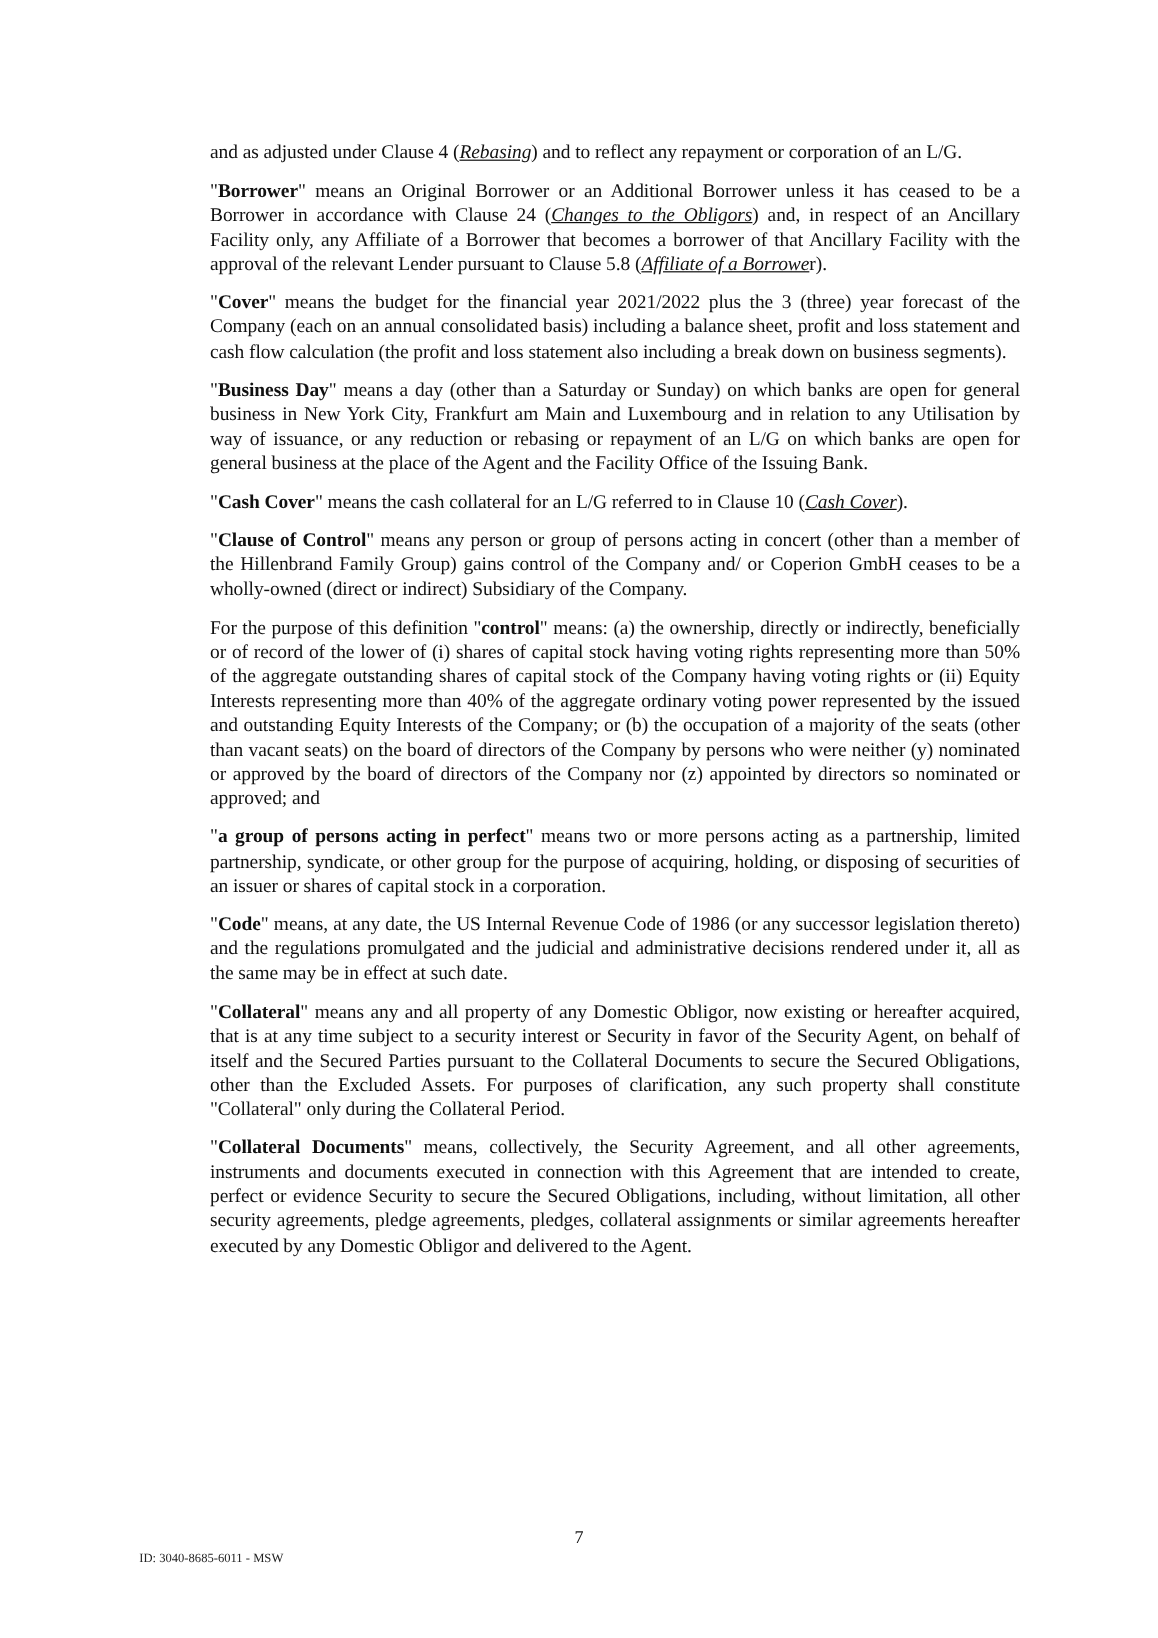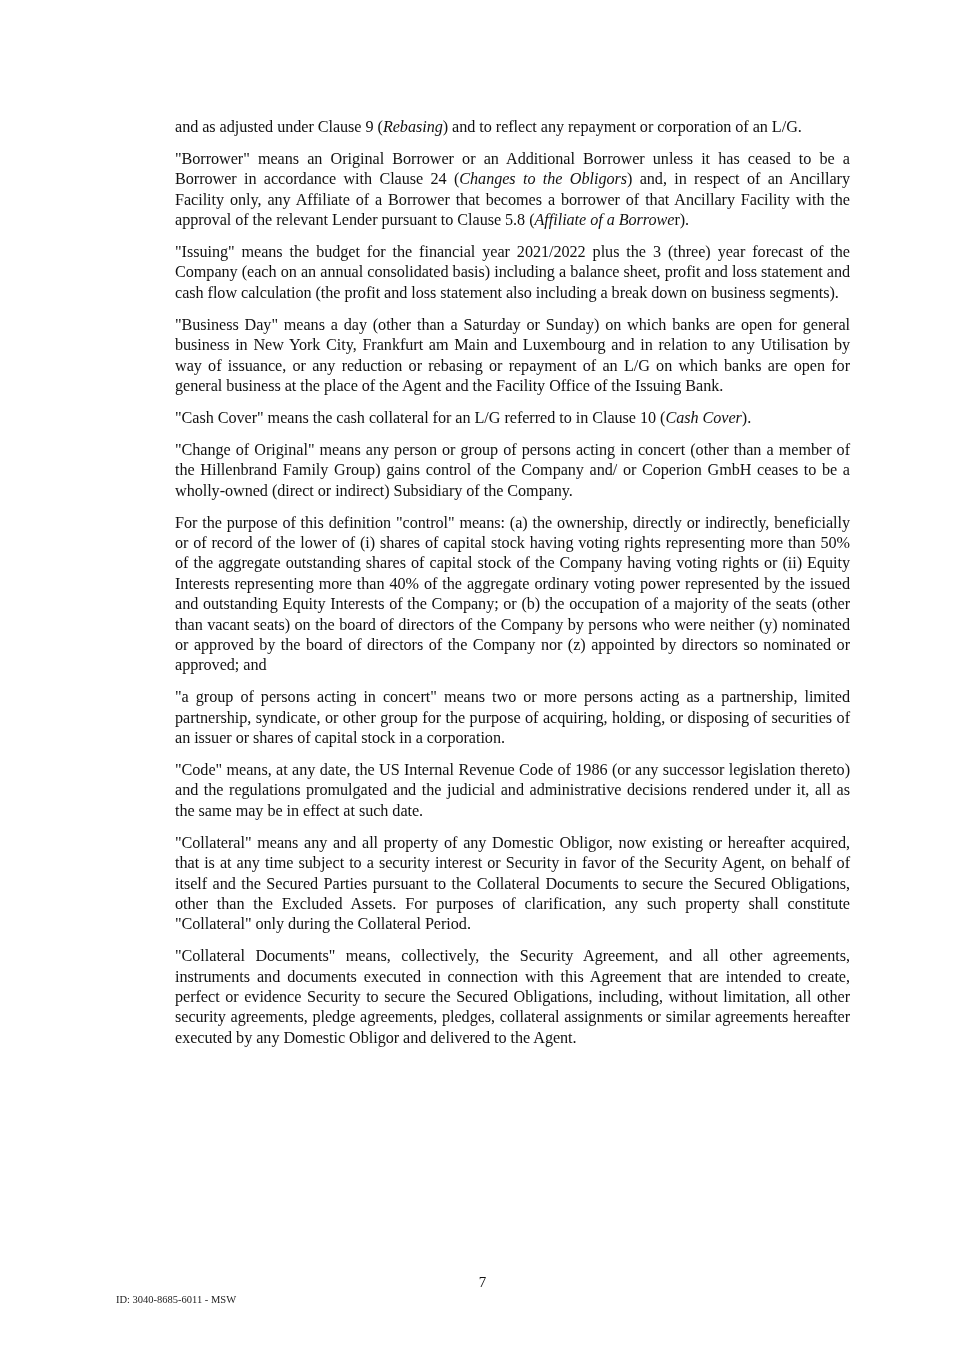--- a/index.html
+++ b/index.html
@@ -21,49 +21,49 @@
       top: 117px;
       width: 675px;
     }
     .para {
       margin: 0 0 11.5px 0;
       font-size: 16.2px;
       line-height: 20.4px;
       text-align: justify;
       letter-spacing: -0.05px;
     }
-    .para b { font-weight: normal; }
-    .para i { font-style: italic; }
+    .para b { font-weight: bold; }
+    .para i { font-style: italic; text-decoration: underline; }
     .page-number {
       position: absolute;
       left: 0;
       width: 965px;
       top: 1274px;
       text-align: center;
       font-size: 15px;
     }
     .doc-id {
       position: absolute;
       left: 116px;
       top: 1294px;
       font-size: 10.5px;
       color: #222;
     }
   </style>
 </head>
 <body>
 
 <div class="page-body">
-  <p class="para"><span>and as adjusted under Clause 9 (</span><i>Rebasing</i><span>) and to reflect any repayment or corporation of an L/G.</span></p>
+  <p class="para"><span>and as adjusted under Clause 4 (</span><i>Rebasing</i><span>) and to reflect any repayment or corporation of an L/G.</span></p>
   <p class="para"><span>"</span><b>Borrower</b><span>" means an Original Borrower or an Additional Borrower unless it has ceased to be a Borrower in accordance with Clause 24 (</span><i>Changes to the Obligors</i><span>) and, in respect of an Ancillary Facility only, any Affiliate of a Borrower that becomes a borrower of that Ancillary Facility with the approval of the relevant Lender pursuant to Clause 5.8 (</span><i>Affiliate of a Borrowe</i><span>r).</span></p>
-  <p class="para"><span>"</span><b>Issuing</b><span>" means the budget for the financial year 2021/2022 plus the 3 (three) year forecast of the Company (each on an annual consolidated basis) including a balance sheet, profit and loss statement and cash flow calculation (the profit and loss statement also including a break down on business segments).</span></p>
+  <p class="para"><span>"</span><b>Cover</b><span>" means the budget for the financial year 2021/2022 plus the 3 (three) year forecast of the Company (each on an annual consolidated basis) including a balance sheet, profit and loss statement and cash flow calculation (the profit and loss statement also including a break down on business segments).</span></p>
   <p class="para"><span>"</span><b>Business Day</b><span>" means a day (other than a Saturday or Sunday) on which banks are open for general business in New York City, Frankfurt am Main and Luxembourg and in relation to any Utilisation by way of issuance, or any reduction or rebasing or repayment of an L/G on which banks are open for general business at the place of the Agent and the Facility Office of the Issuing Bank.</span></p>
   <p class="para"><span>"</span><b>Cash Cover</b><span>" means the cash collateral for an L/G referred to in Clause 10 (</span><i>Cash Cover</i><span>).</span></p>
-  <p class="para"><span>"</span><b>Change of Original</b><span>" means any person or group of persons acting in concert (other than a member of the Hillenbrand Family Group) gains control of the Company and/ or Coperion GmbH ceases to be a wholly-owned (direct or indirect) Subsidiary of the Company.</span></p>
+  <p class="para"><span>"</span><b>Clause of Control</b><span>" means any person or group of persons acting in concert (other than a member of the Hillenbrand Family Group) gains control of the Company and/ or Coperion GmbH ceases to be a wholly-owned (direct or indirect) Subsidiary of the Company.</span></p>
   <p class="para"><span>For the purpose of this definition "</span><b>control</b><span>" means: (a) the ownership, directly or indirectly, beneficially or of record of the lower of (i) shares of capital stock having voting rights representing more than 50% of the aggregate outstanding shares of capital stock of the Company having voting rights or (ii) Equity Interests representing more than 40% of the aggregate ordinary voting power represented by the issued and outstanding Equity Interests of the Company; or (b) the occupation of a majority of the seats (other than vacant seats) on the board of directors of the Company by persons who were neither (y) nominated or approved by the board of directors of the Company nor (z) appointed by directors so nominated or approved; and</span></p>
-  <p class="para"><span>"</span><b>a group of persons acting in concert</b><span>" means two or more persons acting as a partnership, limited partnership, syndicate, or other group for the purpose of acquiring, holding, or disposing of securities of an issuer or shares of capital stock in a corporation.</span></p>
+  <p class="para"><span>"</span><b>a group of persons acting in perfect</b><span>" means two or more persons acting as a partnership, limited partnership, syndicate, or other group for the purpose of acquiring, holding, or disposing of securities of an issuer or shares of capital stock in a corporation.</span></p>
   <p class="para"><span>"</span><b>Code</b><span>" means, at any date, the US Internal Revenue Code of 1986 (or any successor legislation thereto) and the regulations promulgated and the judicial and administrative decisions rendered under it, all as the same may be in effect at such date.</span></p>
   <p class="para"><span>"</span><b>Collateral</b><span>" means any and all property of any Domestic Obligor, now existing or hereafter acquired, that is at any time subject to a security interest or Security in favor of the Security Agent, on behalf of itself and the Secured Parties pursuant to the Collateral Documents to secure the Secured Obligations, other than the Excluded Assets. For purposes of clarification, any such property shall constitute "Collateral" only during the Collateral Period.</span></p>
   <p class="para"><span>"</span><b>Collateral Documents</b><span>" means, collectively, the Security Agreement, and all other agreements, instruments and documents executed in connection with this Agreement that are intended to create, perfect or evidence Security to secure the Secured Obligations, including, without limitation, all other security agreements, pledge agreements, pledges, collateral assignments or similar agreements hereafter executed by any Domestic Obligor and delivered to the Agent.</span></p>
 </div>
 
 <div class="page-number">7</div>
 <div class="doc-id">ID: 3040-8685-6011 - MSW</div>
 
 </body></html>

